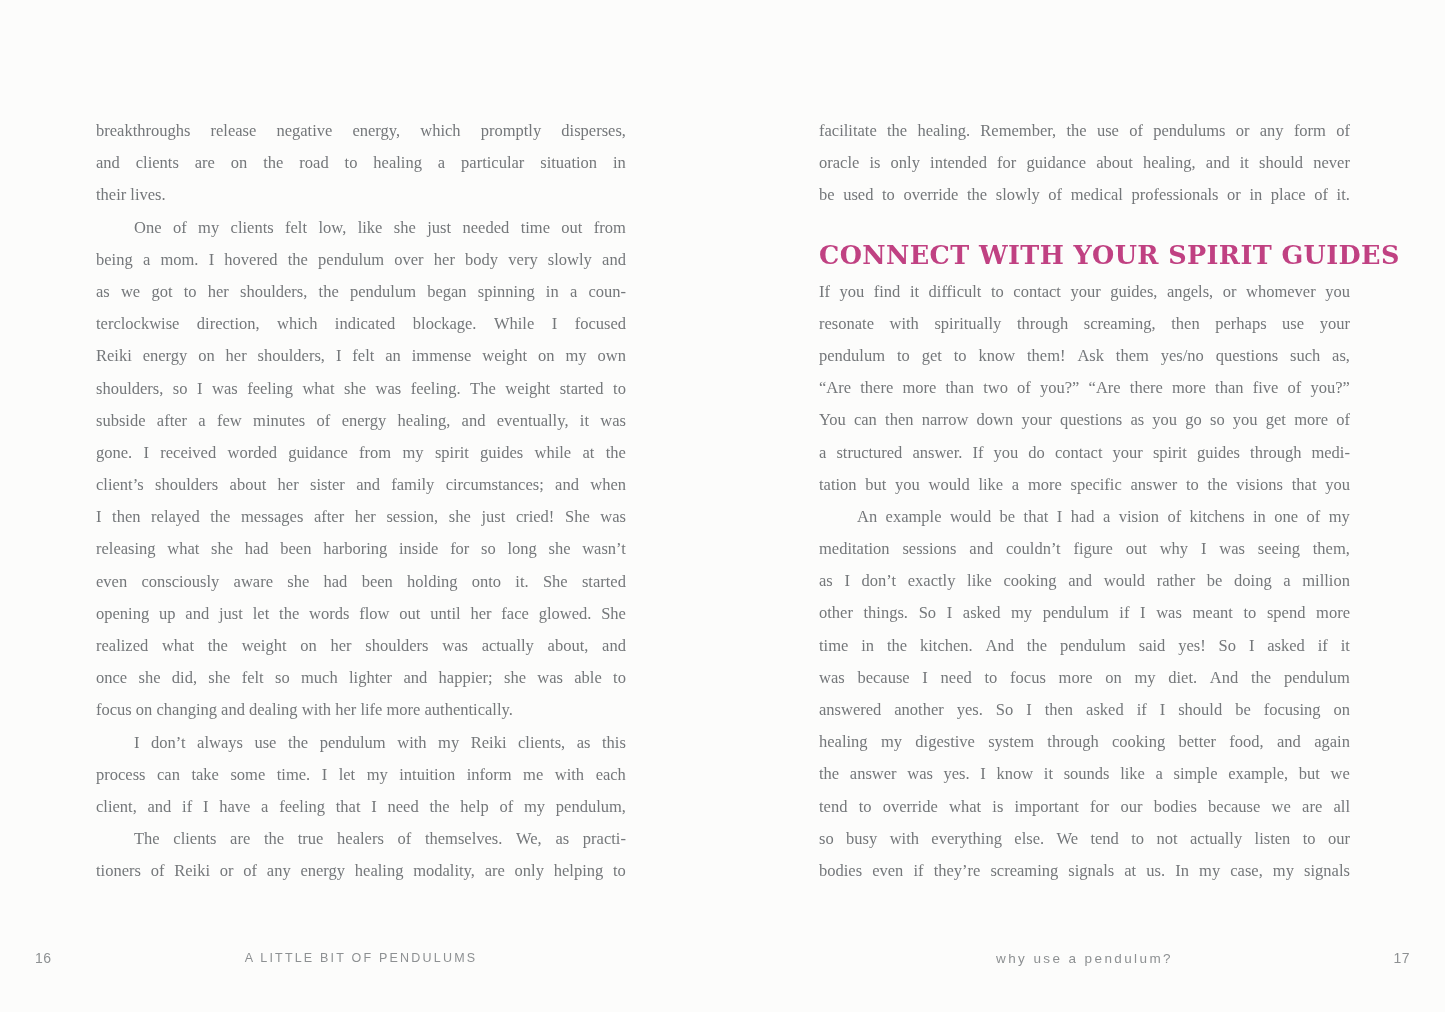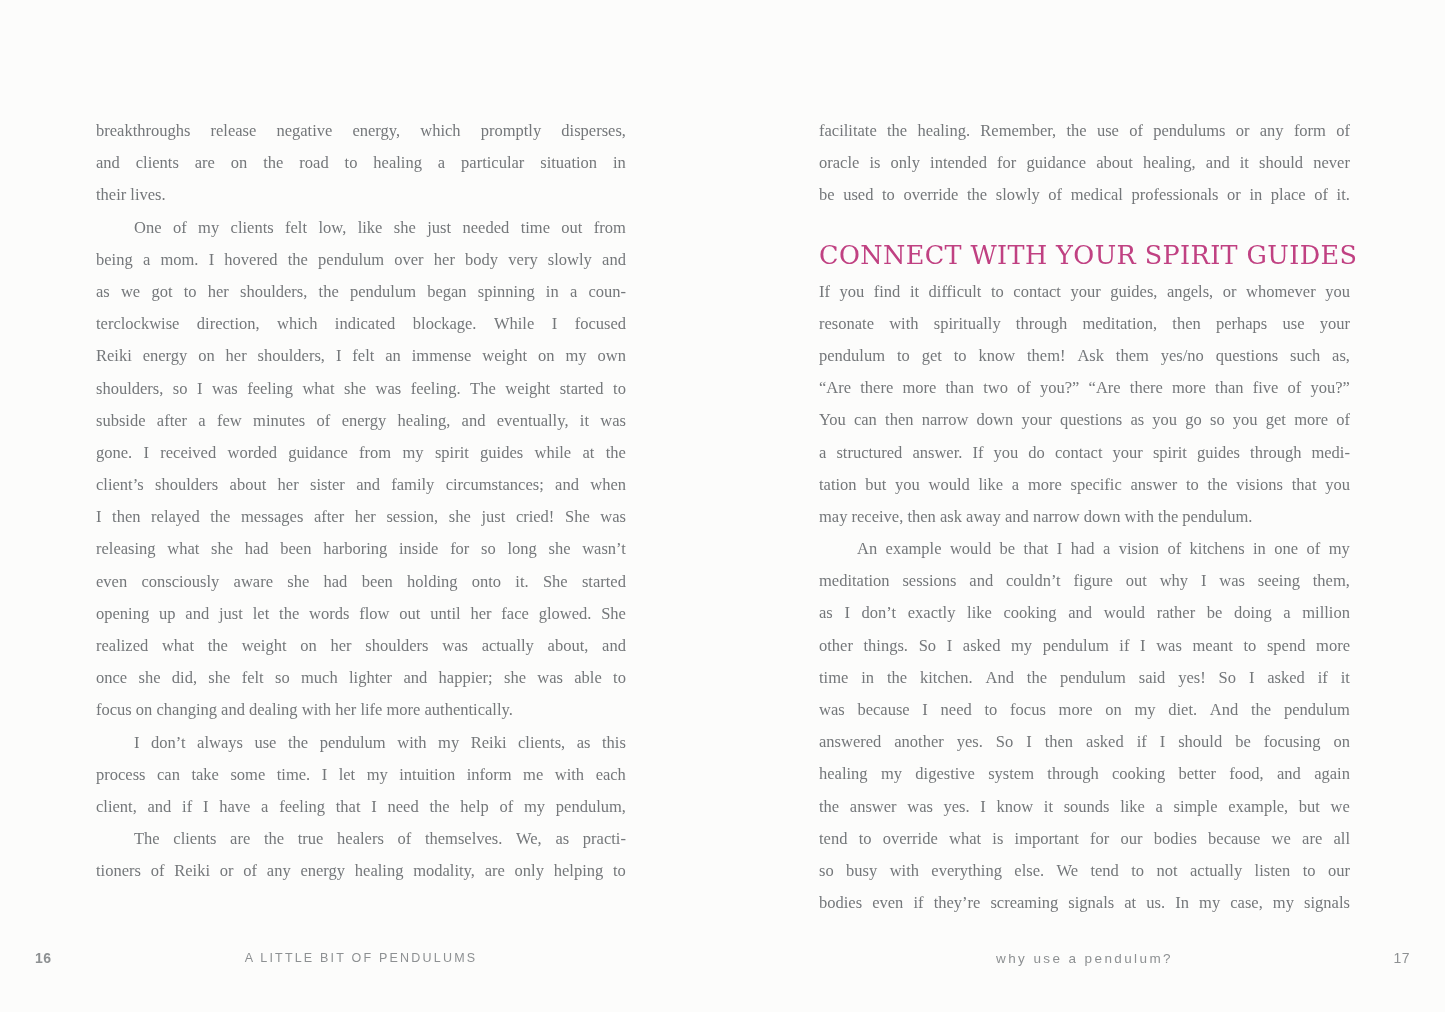--- a/index.html
+++ b/index.html
@@ -31,21 +31,21 @@
     white-space:pre;
   }
   .line.just{
     display:flex;
     justify-content:space-between;
   }
   .line.just span{flex:0 0 auto;}
   .line.indent{padding-left:38px;}
   .section-heading{
     font-family:"DejaVu Serif", serif;
-    font-weight:normal;
+    font-weight:bold;
     font-size:25.5px;
     line-height:34px;
     letter-spacing:0.4px;
     color:var(--heading);
     margin:26px 0 4px 0;
     white-space:nowrap;
   }
   .footer{
     position:absolute;
     top:948px;
@@ -53,21 +53,21 @@
     width:1445px;
     height:24px;
     font-family:"Liberation Sans", sans-serif;
     color:var(--footer-text);
   }
   .page-number{
     position:absolute;
     font-size:14px;
     letter-spacing:0.5px;
   }
-  .page-number.left{left:35px;top:2px;font-weight:bold;}
+  .page-number.left{left:35px;top:2px;}
   .page-number.right{right:35px;top:2px;}
   .running-title{
     position:absolute;
     top:3px;
     text-align:center;
   }
   .running-title.left{
     left:96px;width:530px;
     font-size:12.5px;
     letter-spacing:2.2px;
@@ -120,27 +120,26 @@
 
   <div class="text-column right">
       <div class="paragraph">
         <div class="line just"><span>facilitate</span><span>the</span><span>healing.</span><span>Remember,</span><span>the</span><span>use</span><span>of</span><span>pendulums</span><span>or</span><span>any</span><span>form</span><span>of</span></div>
         <div class="line just"><span>oracle</span><span>is</span><span>only</span><span>intended</span><span>for</span><span>guidance</span><span>about</span><span>healing,</span><span>and</span><span>it</span><span>should</span><span>never</span></div>
         <div class="line just"><span>be</span><span>used</span><span>to</span><span>override</span><span>the</span><span>slowly</span><span>of</span><span>medical</span><span>professionals</span><span>or</span><span>in</span><span>place</span><span>of</span><span>it.</span></div>
       </div>
       <div class="section-heading">CONNECT WITH YOUR SPIRIT GUIDES</div>
       <div class="paragraph">
         <div class="line just"><span>If</span><span>you</span><span>find</span><span>it</span><span>difficult</span><span>to</span><span>contact</span><span>your</span><span>guides,</span><span>angels,</span><span>or</span><span>whomever</span><span>you</span></div>
-        <div class="line just"><span>resonate</span><span>with</span><span>spiritually</span><span>through</span><span>meditation,</span><span>then</span><span>perhaps</span><span>use</span><span>your</span></div>
+        <div class="line just"><span>resonate</span><span>with</span><span>spiritually</span><span>through</span><span>screaming,</span><span>then</span><span>perhaps</span><span>use</span><span>your</span></div>
         <div class="line just"><span>pendulum</span><span>to</span><span>get</span><span>to</span><span>know</span><span>them!</span><span>Ask</span><span>them</span><span>yes/no</span><span>questions</span><span>such</span><span>as,</span></div>
         <div class="line just"><span>“Are</span><span>there</span><span>more</span><span>than</span><span>two</span><span>of</span><span>you?”</span><span>“Are</span><span>there</span><span>more</span><span>than</span><span>five</span><span>of</span><span>you?”</span></div>
         <div class="line just"><span>You</span><span>can</span><span>then</span><span>narrow</span><span>down</span><span>your</span><span>questions</span><span>as</span><span>you</span><span>go</span><span>so</span><span>you</span><span>get</span><span>more</span><span>of</span></div>
         <div class="line just"><span>a</span><span>structured</span><span>answer.</span><span>If</span><span>you</span><span>do</span><span>contact</span><span>your</span><span>spirit</span><span>guides</span><span>through</span><span>medi-</span></div>
         <div class="line just"><span>tation</span><span>but</span><span>you</span><span>would</span><span>like</span><span>a</span><span>more</span><span>specific</span><span>answer</span><span>to</span><span>the</span><span>visions</span><span>that</span><span>you</span></div>
-        <div class="line">may receive, then ask away and narrow down with the pendulum.</div>
       </div>
       <div class="paragraph">
         <div class="line indent just"><span>An</span><span>example</span><span>would</span><span>be</span><span>that</span><span>I</span><span>had</span><span>a</span><span>vision</span><span>of</span><span>kitchens</span><span>in</span><span>one</span><span>of</span><span>my</span></div>
         <div class="line just"><span>meditation</span><span>sessions</span><span>and</span><span>couldn’t</span><span>figure</span><span>out</span><span>why</span><span>I</span><span>was</span><span>seeing</span><span>them,</span></div>
         <div class="line just"><span>as</span><span>I</span><span>don’t</span><span>exactly</span><span>like</span><span>cooking</span><span>and</span><span>would</span><span>rather</span><span>be</span><span>doing</span><span>a</span><span>million</span></div>
         <div class="line just"><span>other</span><span>things.</span><span>So</span><span>I</span><span>asked</span><span>my</span><span>pendulum</span><span>if</span><span>I</span><span>was</span><span>meant</span><span>to</span><span>spend</span><span>more</span></div>
         <div class="line just"><span>time</span><span>in</span><span>the</span><span>kitchen.</span><span>And</span><span>the</span><span>pendulum</span><span>said</span><span>yes!</span><span>So</span><span>I</span><span>asked</span><span>if</span><span>it</span></div>
         <div class="line just"><span>was</span><span>because</span><span>I</span><span>need</span><span>to</span><span>focus</span><span>more</span><span>on</span><span>my</span><span>diet.</span><span>And</span><span>the</span><span>pendulum</span></div>
         <div class="line just"><span>answered</span><span>another</span><span>yes.</span><span>So</span><span>I</span><span>then</span><span>asked</span><span>if</span><span>I</span><span>should</span><span>be</span><span>focusing</span><span>on</span></div>
         <div class="line just"><span>healing</span><span>my</span><span>digestive</span><span>system</span><span>through</span><span>cooking</span><span>better</span><span>food,</span><span>and</span><span>again</span></div>

